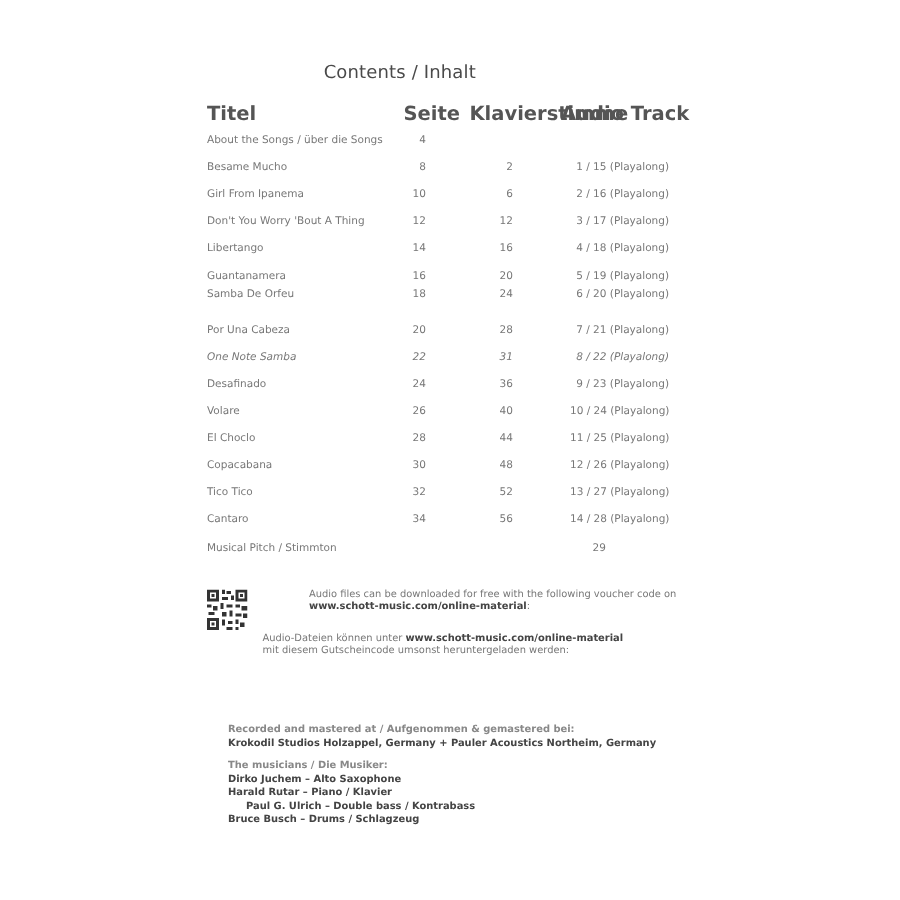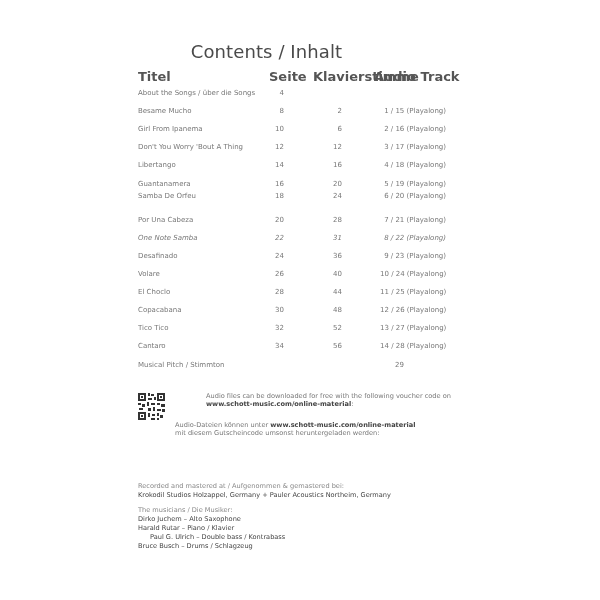--- a/index.html
+++ b/index.html
@@ -1,32 +1,32 @@
 <!DOCTYPE html>
 <html><head>
   <meta charset="utf-8">
   <style>
     html, body { margin: 0; padding: 0; background: #ffffff; }
     body { width: 600px; height: 600px; position: relative; overflow: hidden;
            font-family: "DejaVu Sans", "Liberation Sans", sans-serif; color: #6b6b6b; }
     .page { position: absolute; left: 0; top: 0; width: 600px; height: 600px; }
     .title { position: absolute; left: 0; width: 533px; top: 41px; text-align: center;
-             font-size: 18px; color: #4a4a4a; letter-spacing: 0.1px; }
+             font-size: 12px; color: #4a4a4a; letter-spacing: 0.1px; }
     .hdr { position: absolute; top: 69px; font-size: 13px; font-weight: bold; color: #555; }
     .row { position: absolute; left: 0; width: 600px; height: 12px; font-size: 7px; color: #777; }
     .row span { position: absolute; top: 0; white-space: nowrap; }
     .c-title { left: 138px; }
     .c-seite { left: 262px; width: 22px; text-align: right; }
     .c-klav { left: 320px; width: 22px; text-align: right; }
     .c-audio { left: 380px; width: 66px; text-align: right; }
     .c-audio-left { left: 395px; }
     .qr { position: absolute; left: 138px; top: 393px; width: 27px; height: 27px; }
     .info { position: absolute; left: 175px; font-size: 6.6px; color: #777; white-space: nowrap; }
     .info b { color: #444; }
-    .credits { position: absolute; left: 138px; font-size: 6.6px; white-space: nowrap; }
+    .credits { position: absolute; left: 152px; font-size: 6.6px; white-space: nowrap; font-weight: bold; }
     .light { color: #888; }
     .dark { color: #444; }
   </style>
 </head>
 <body>
 
 <div class="page">
   <div class="title">Contents / Inhalt</div>
 
   <div class="hdr" style="left:138px;">Titel</div>

